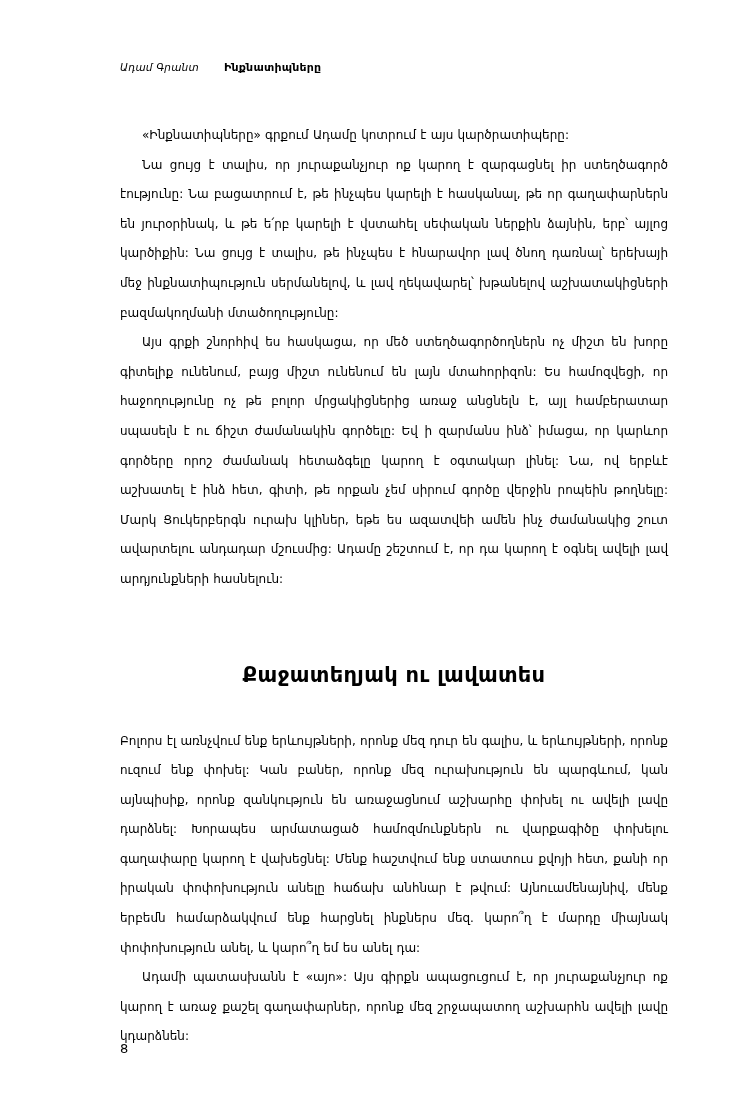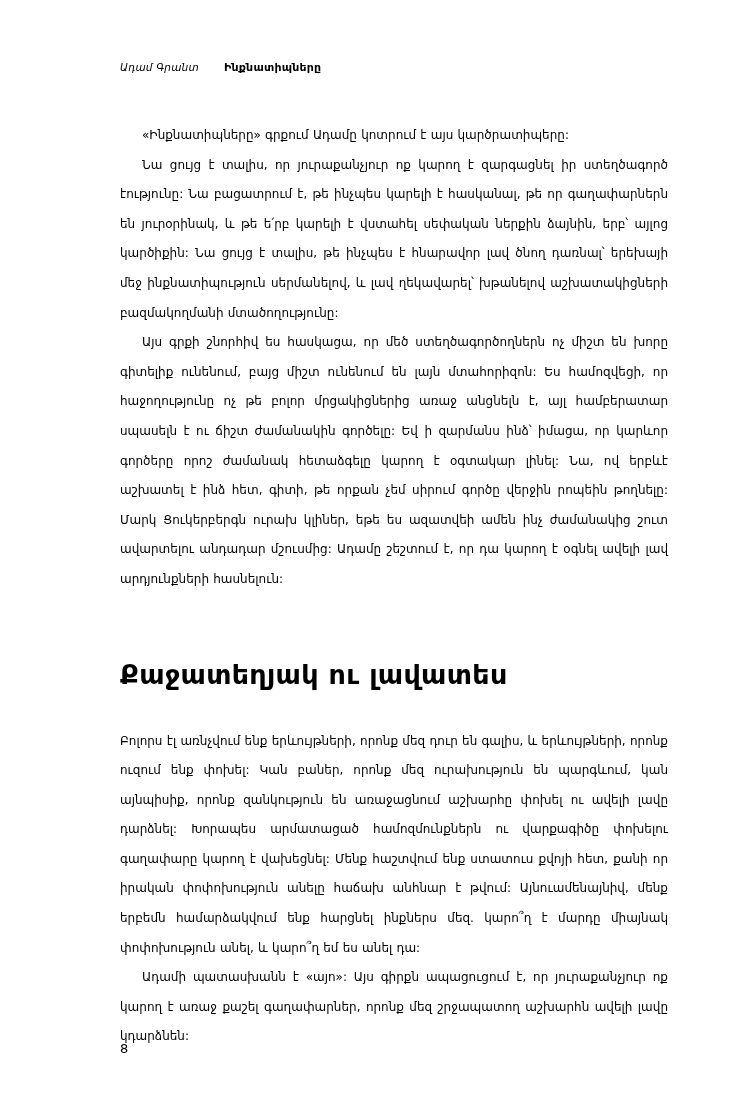--- a/index.html
+++ b/index.html
@@ -64,25 +64,25 @@
     word-spacing: 0.4px;
     hyphens: manual;
   }
   p.body.no-indent {
     text-indent: 0;
   }
 
   
   h2.section-heading {
     margin: 0;
-    font-size: 27px;
+    font-size: 21px;
     line-height: 28px;
     font-weight: 700;
     letter-spacing: 0.3px;
-    text-align: left;
+    text-align: center;
   }
 
   .spacer-before-heading { height: 66px; }
   .spacer-after-heading  { height: 38px; }
 
   
   .folio {
     position: absolute;
     left: 92px;
     top: 1041px;

